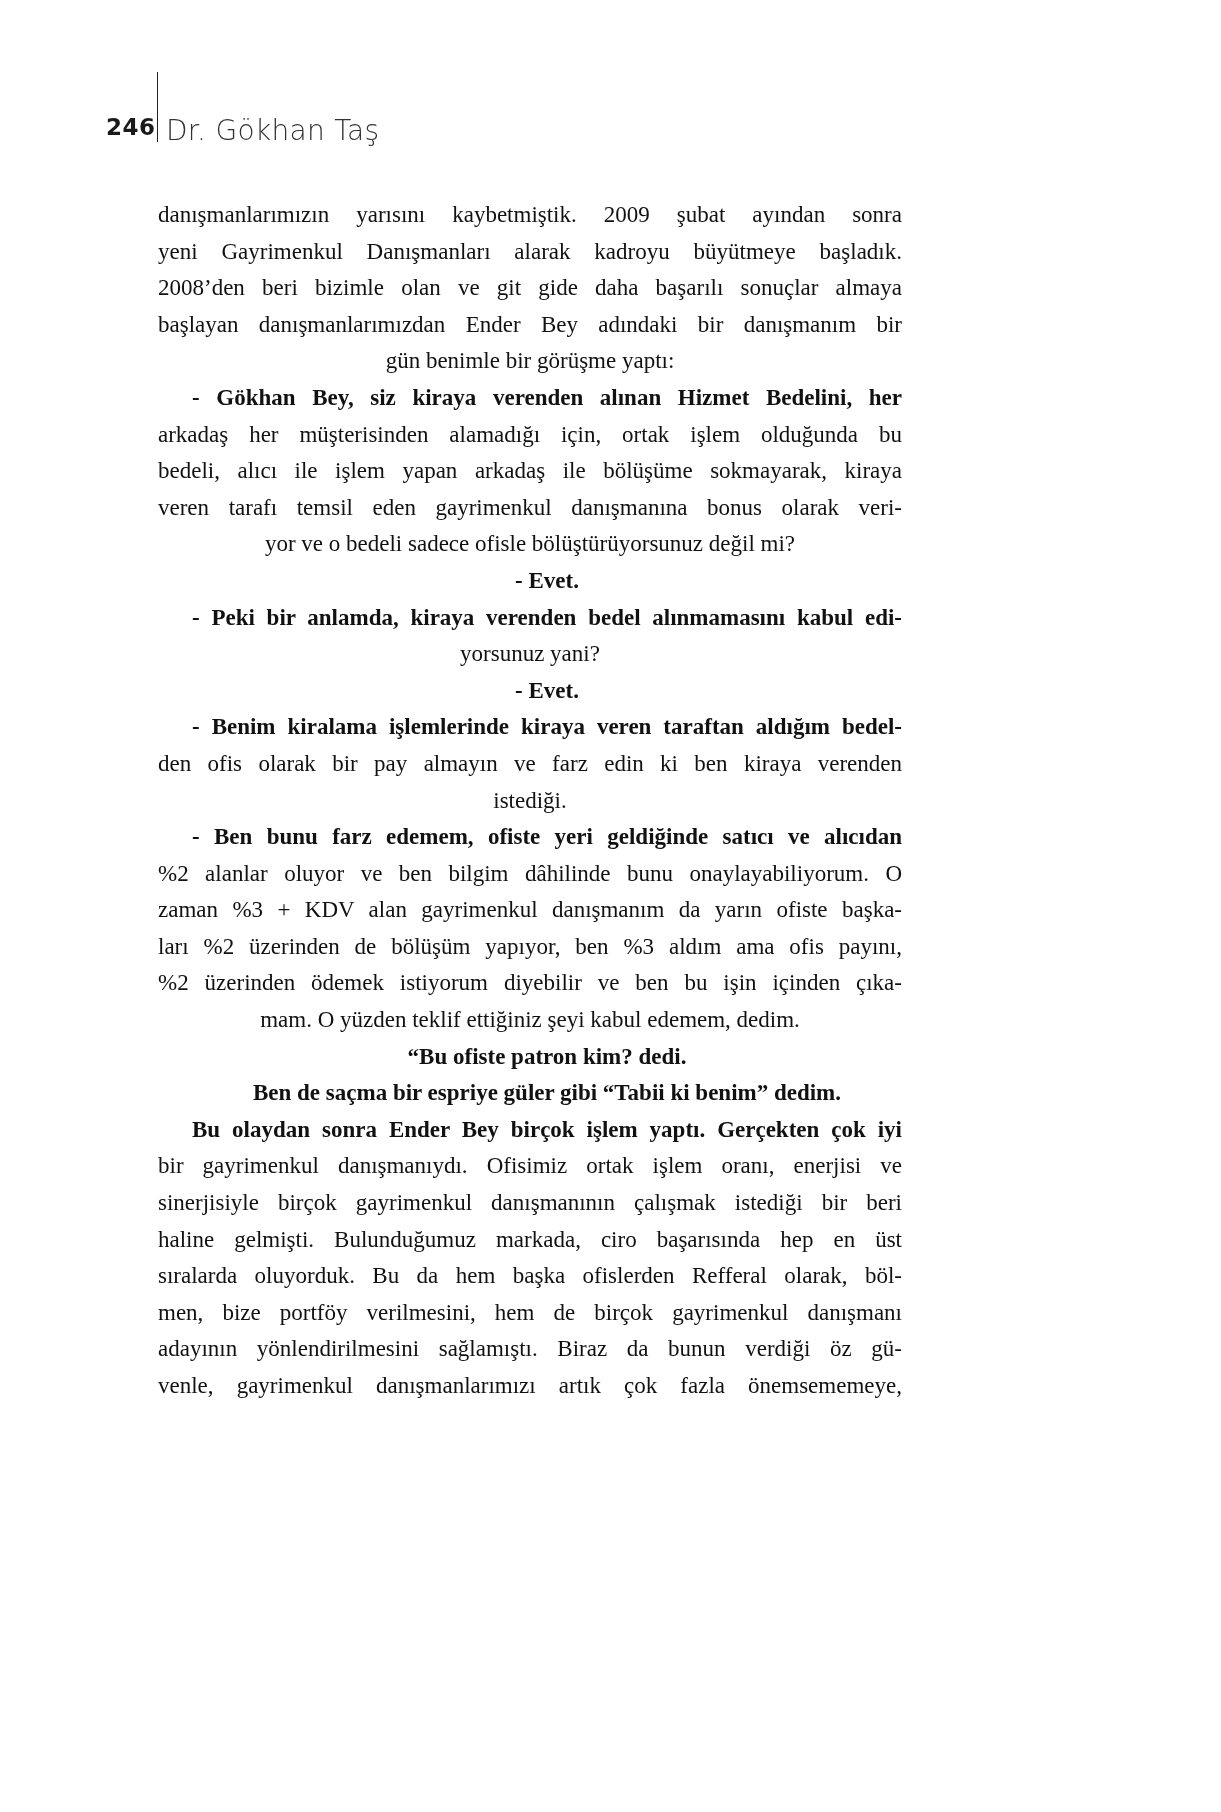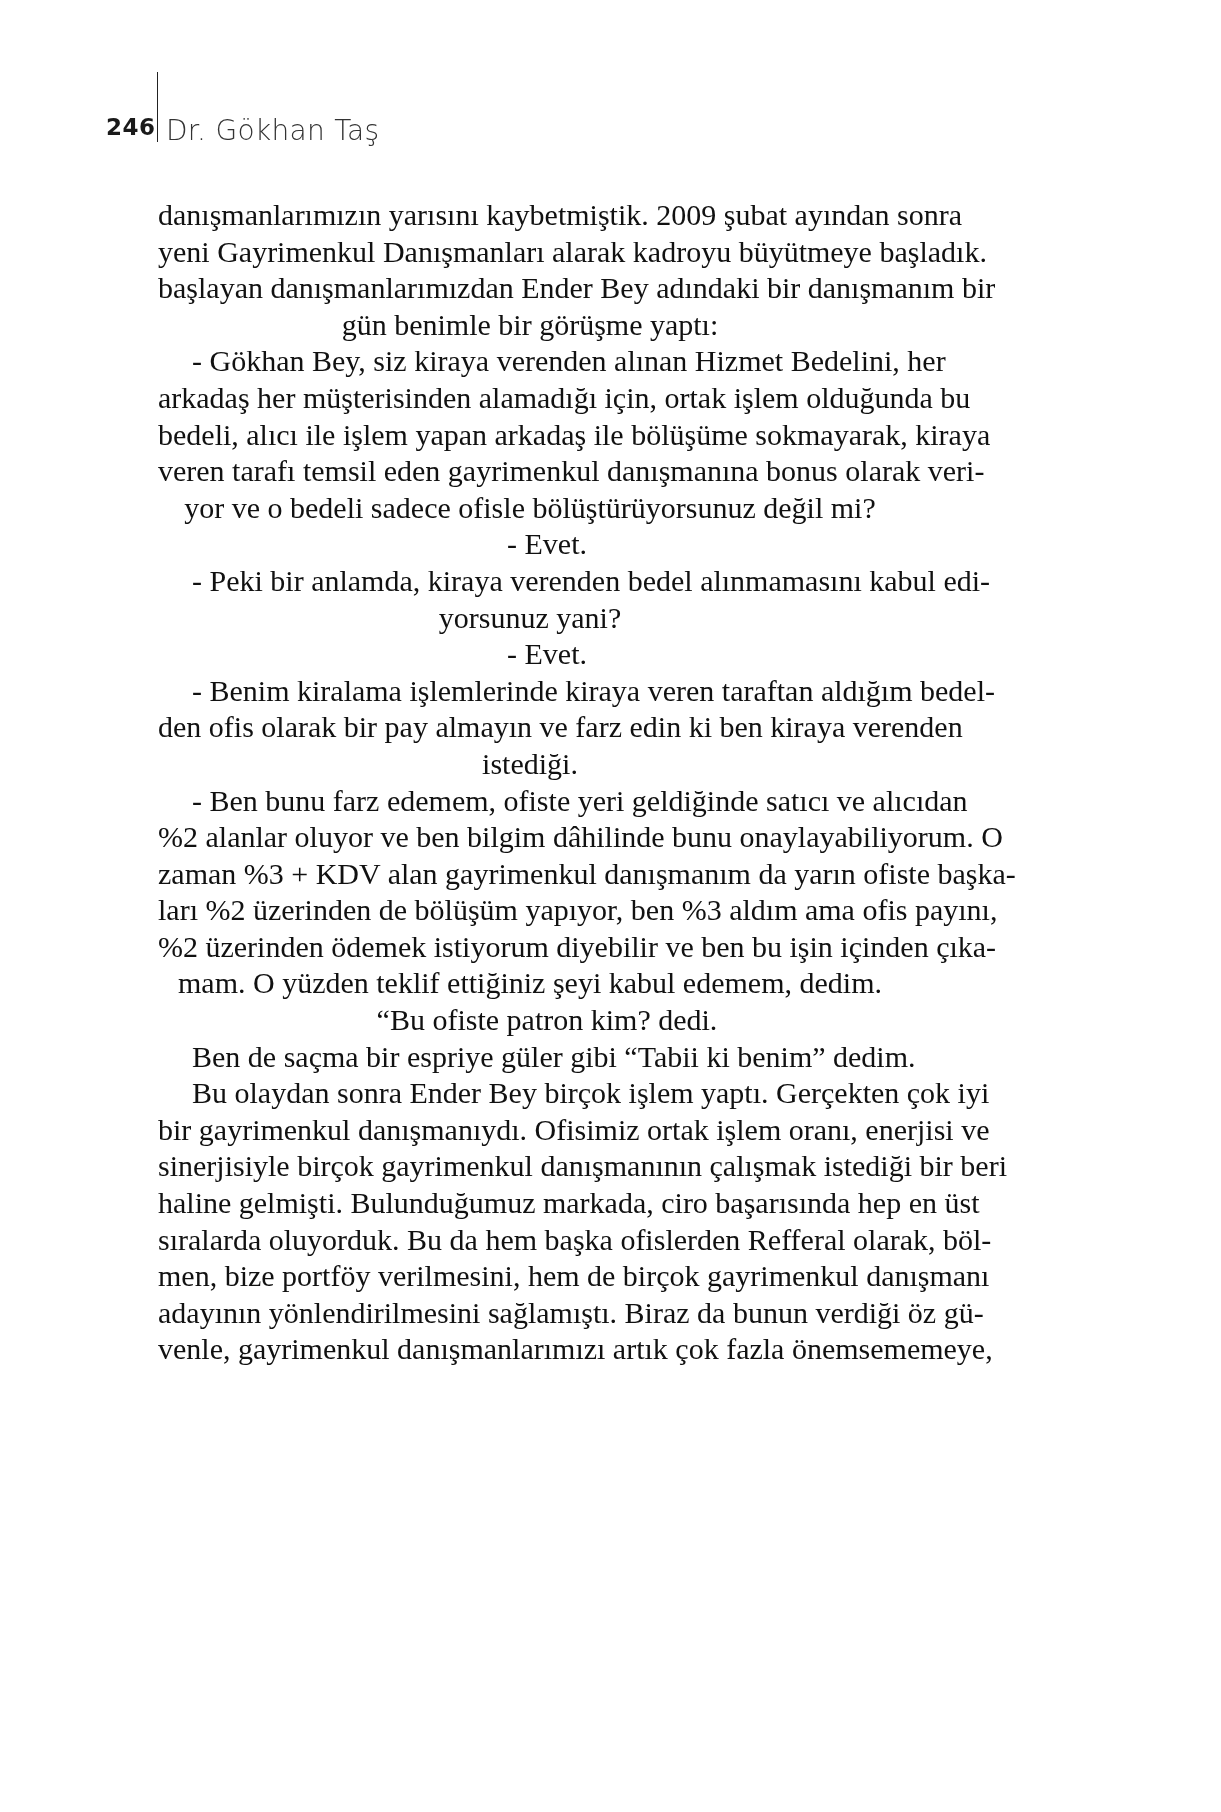--- a/index.html
+++ b/index.html
@@ -1,36 +1,37 @@
 <!DOCTYPE html>
 <html><head>
   <meta charset="utf-8">
   <style>
     html, body { margin: 0; padding: 0; background: #ffffff; }
     body { width: 1221px; height: 1812px; position: relative; overflow: hidden; }
     .page { position: absolute; left: 0; top: 0; width: 1188px; height: 1812px; background: #fff; }
     .rule { position: absolute; left: 157px; top: 72px; width: 1px; height: 70px; background: #222; }
     .page-number { position: absolute; left: 106px; top: 114px; font-family: "DejaVu Sans", sans-serif; font-weight: bold; font-size: 23px; color: #1a1a1a; letter-spacing: 0.5px; }
     .running-head { position: absolute; left: 166px; top: 114px; font-family: "DejaVu Sans", sans-serif; font-weight: 300; font-size: 28px; color: #333; letter-spacing: 0.3px; }
-    .body-text { position: absolute; left: 158px; top: 197px; width: 744px; font-family: "Liberation Serif", serif; font-size: 30px; line-height: 36.6px; color: #111; }
+    .body-text { position: absolute; left: 158px; top: 197px; width: 744px; font-family: "Liberation Serif", serif; font-size: 23px; line-height: 36.6px; color: #111; }
     .line { display: block; white-space: nowrap; height: 36.6px; text-align: center; }
     .line.j { text-align: justify; text-align-last: justify; }
-    .line.ind { padding-left: 34px; }
+    .line.ind { padding-left: 34px; font-weight: bold; }
   </style>
 </head>
 <body>
 
 <div class="page">
   <div class="rule"></div>
   <div class="page-number">246</div>
   <div class="running-head">Dr. Gökhan Taş</div>
 
   <div class="body-text" id="body-text">
       <span class="line j">danışmanlarımızın yarısını kaybetmiştik. 2009 şubat ayından sonra</span>
       <span class="line j">yeni Gayrimenkul Danışmanları alarak kadroyu büyütmeye başladık.</span>
+      <span class="line j">2008’den beri bizimle olan ve git gide daha başarılı sonuçlar almaya</span>
       <span class="line j">başlayan danışmanlarımızdan Ender Bey adındaki bir danışmanım bir</span>
       <span class="line">gün benimle bir görüşme yaptı:</span>
       <span class="line j ind">- Gökhan Bey, siz kiraya verenden alınan Hizmet Bedelini, her</span>
       <span class="line j">arkadaş her müşterisinden alamadığı için, ortak işlem olduğunda bu</span>
       <span class="line j">bedeli, alıcı ile işlem yapan arkadaş ile bölüşüme sokmayarak, kiraya</span>
       <span class="line j">veren tarafı temsil eden gayrimenkul danışmanına bonus olarak veri-</span>
       <span class="line">yor ve o bedeli sadece ofisle bölüştürüyorsunuz değil mi?</span>
       <span class="line ind">- Evet.</span>
       <span class="line j ind">- Peki bir anlamda, kiraya verenden bedel alınmamasını kabul edi-</span>
       <span class="line">yorsunuz yani?</span>

